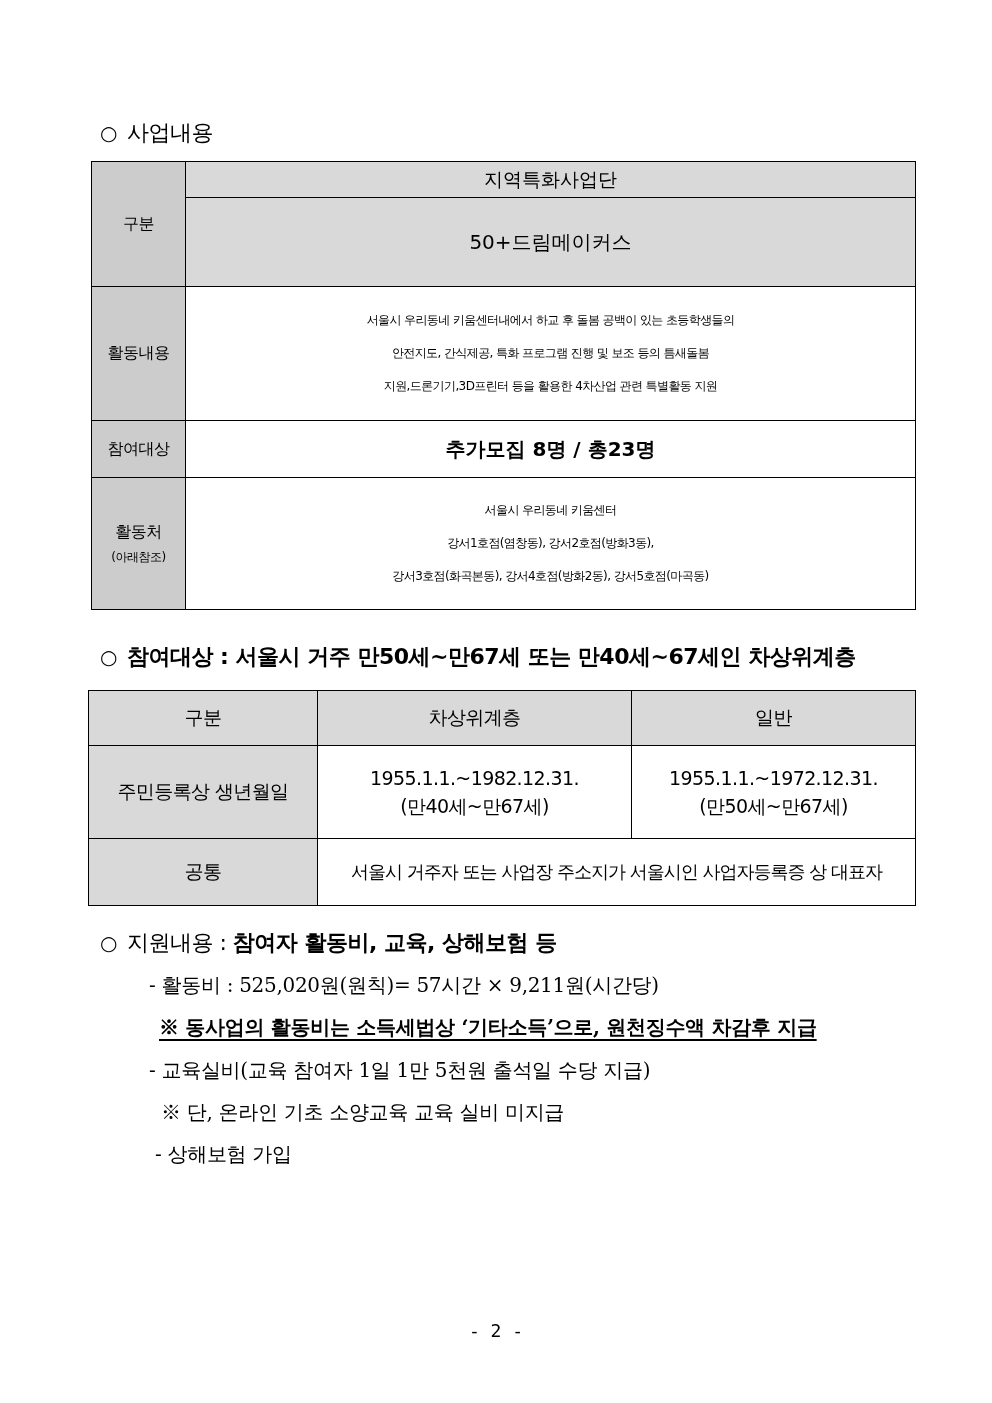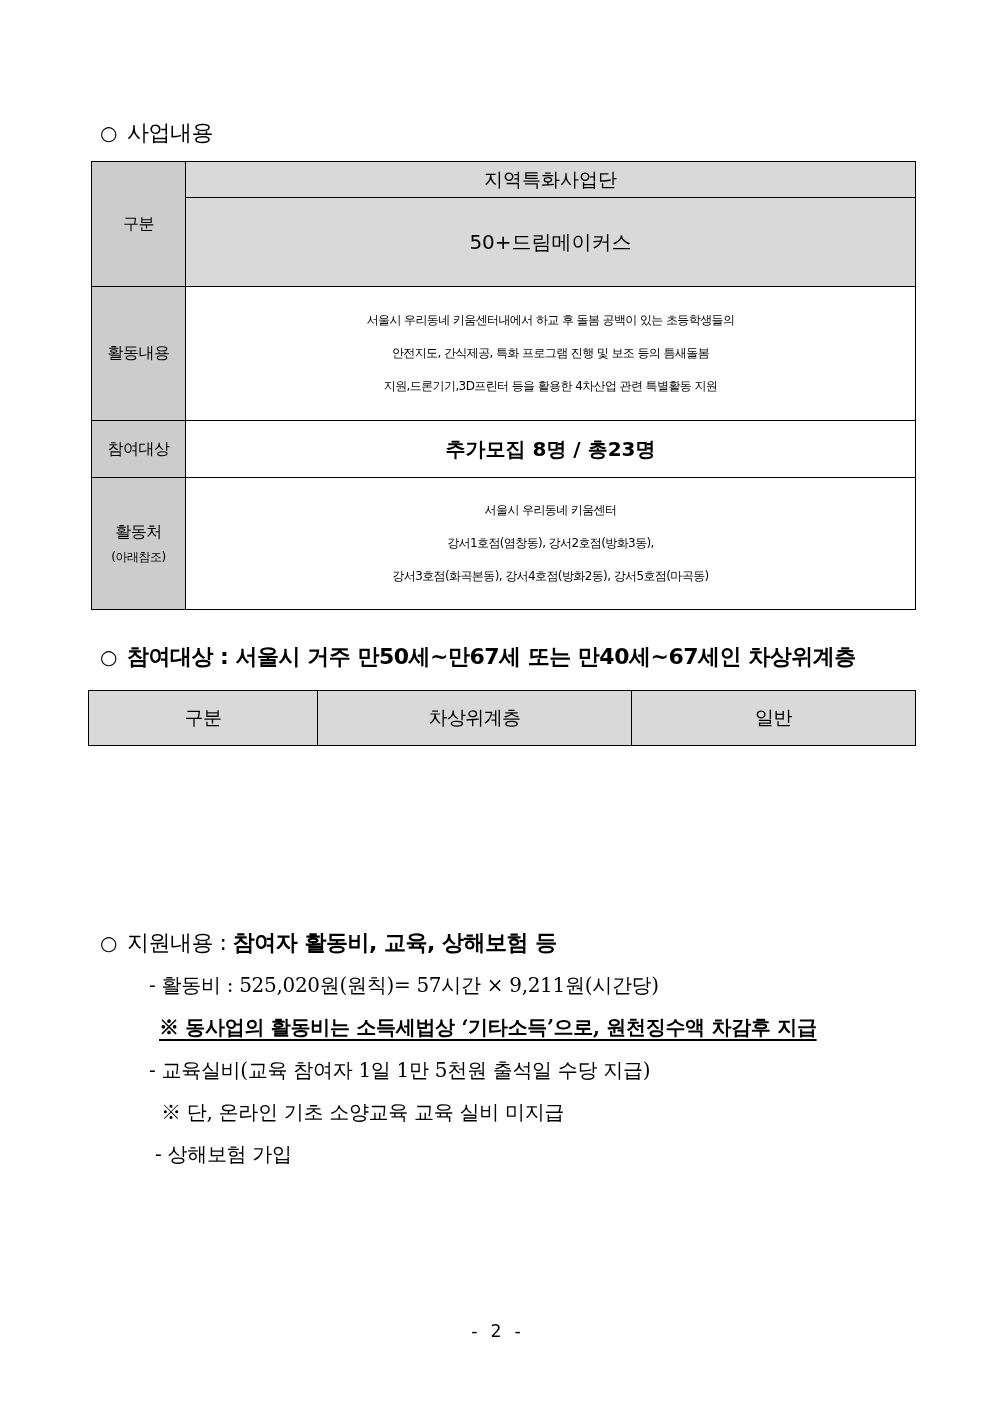--- a/index.html
+++ b/index.html
@@ -94,20 +94,35 @@
       <col style="width:229px">
       <col style="width:314px">
       <col style="width:284px">
     </colgroup>
   <tbody>
       <tr style="height:55px;">
     <td class="hdr-light">구분</td>
     <td class="hdr-light">차상위계층</td>
     <td class="hdr-light">일반</td>
   </tr>
+  <tr style="height:93px;">
+    <td class="hdr-light">주민등록상 생년월일</td>
+    <td>
+      <div class="line">1955.1.1.~1982.12.31.</div>
+      <div class="line">(만40세~만67세)</div>
+    </td>
+    <td>
+      <div class="line">1955.1.1.~1972.12.31.</div>
+      <div class="line">(만50세~만67세)</div>
+    </td>
+  </tr>
+  <tr style="height:67px;">
+    <td class="hdr-light">공통</td>
+    <td colspan="2" style="font-size:18px; letter-spacing:-1px;">서울시 거주자 또는 사업장 주소지가 서울시인 사업자등록증 상 대표자</td>
+  </tr>
 </tbody>
   </table>
 
 <div class="section-title" style="top:928px;">
   <span class="bullet">○</span><span>지원내용 : </span><b>참여자 활동비, 교육, 상해보험 등</b>
 </div>
 
 <div class="body-line" style="left:138px; top:972px;">- 활동비 : 525,020원(원칙)= 57시간 × 9,211원(시간당)</div>
 <div class="body-line underline" style="left:148px; top:1014px;">※ 동사업의 활동비는 소득세법상 ‘기타소득’으로, 원천징수액 차감후 지급</div>
 <div class="body-line" style="left:138px; top:1057px;">- 교육실비(교육 참여자 1일 1만 5천원 출석일 수당 지급)</div>

